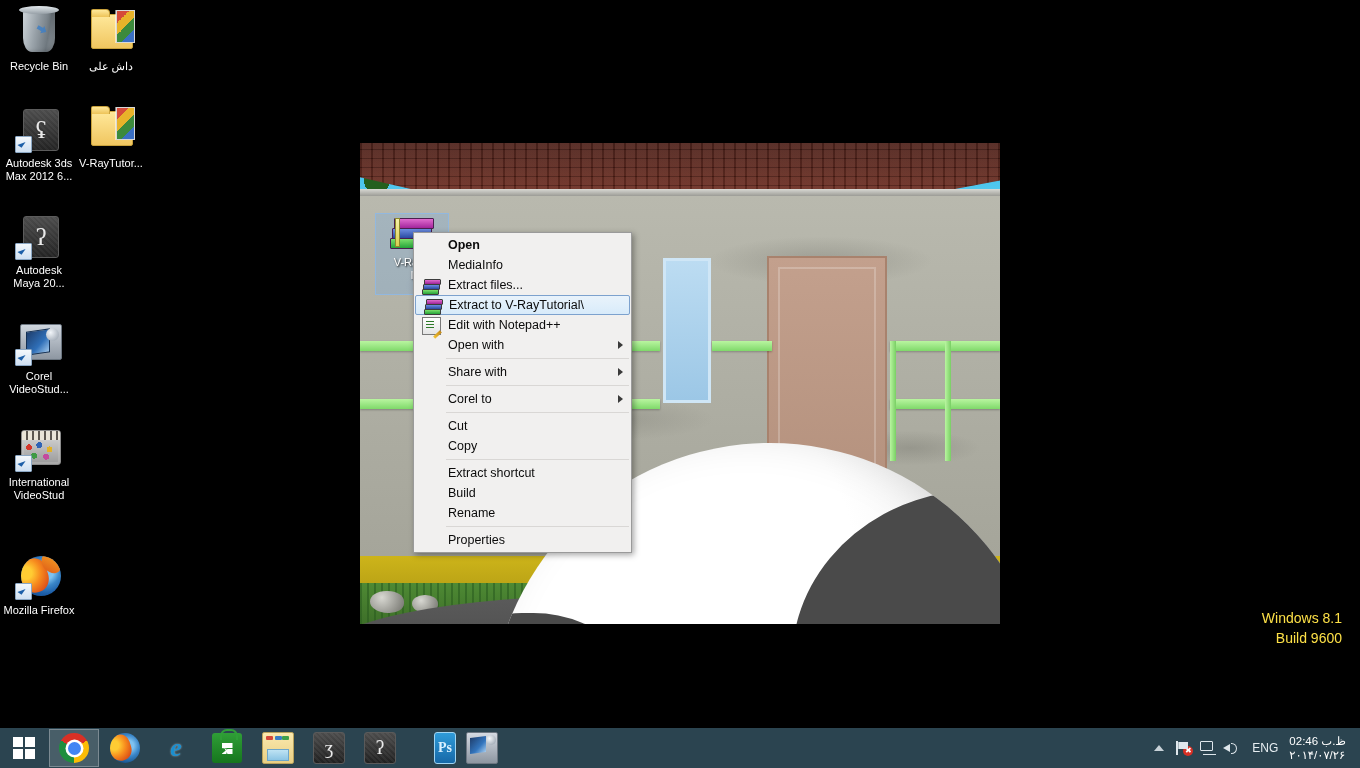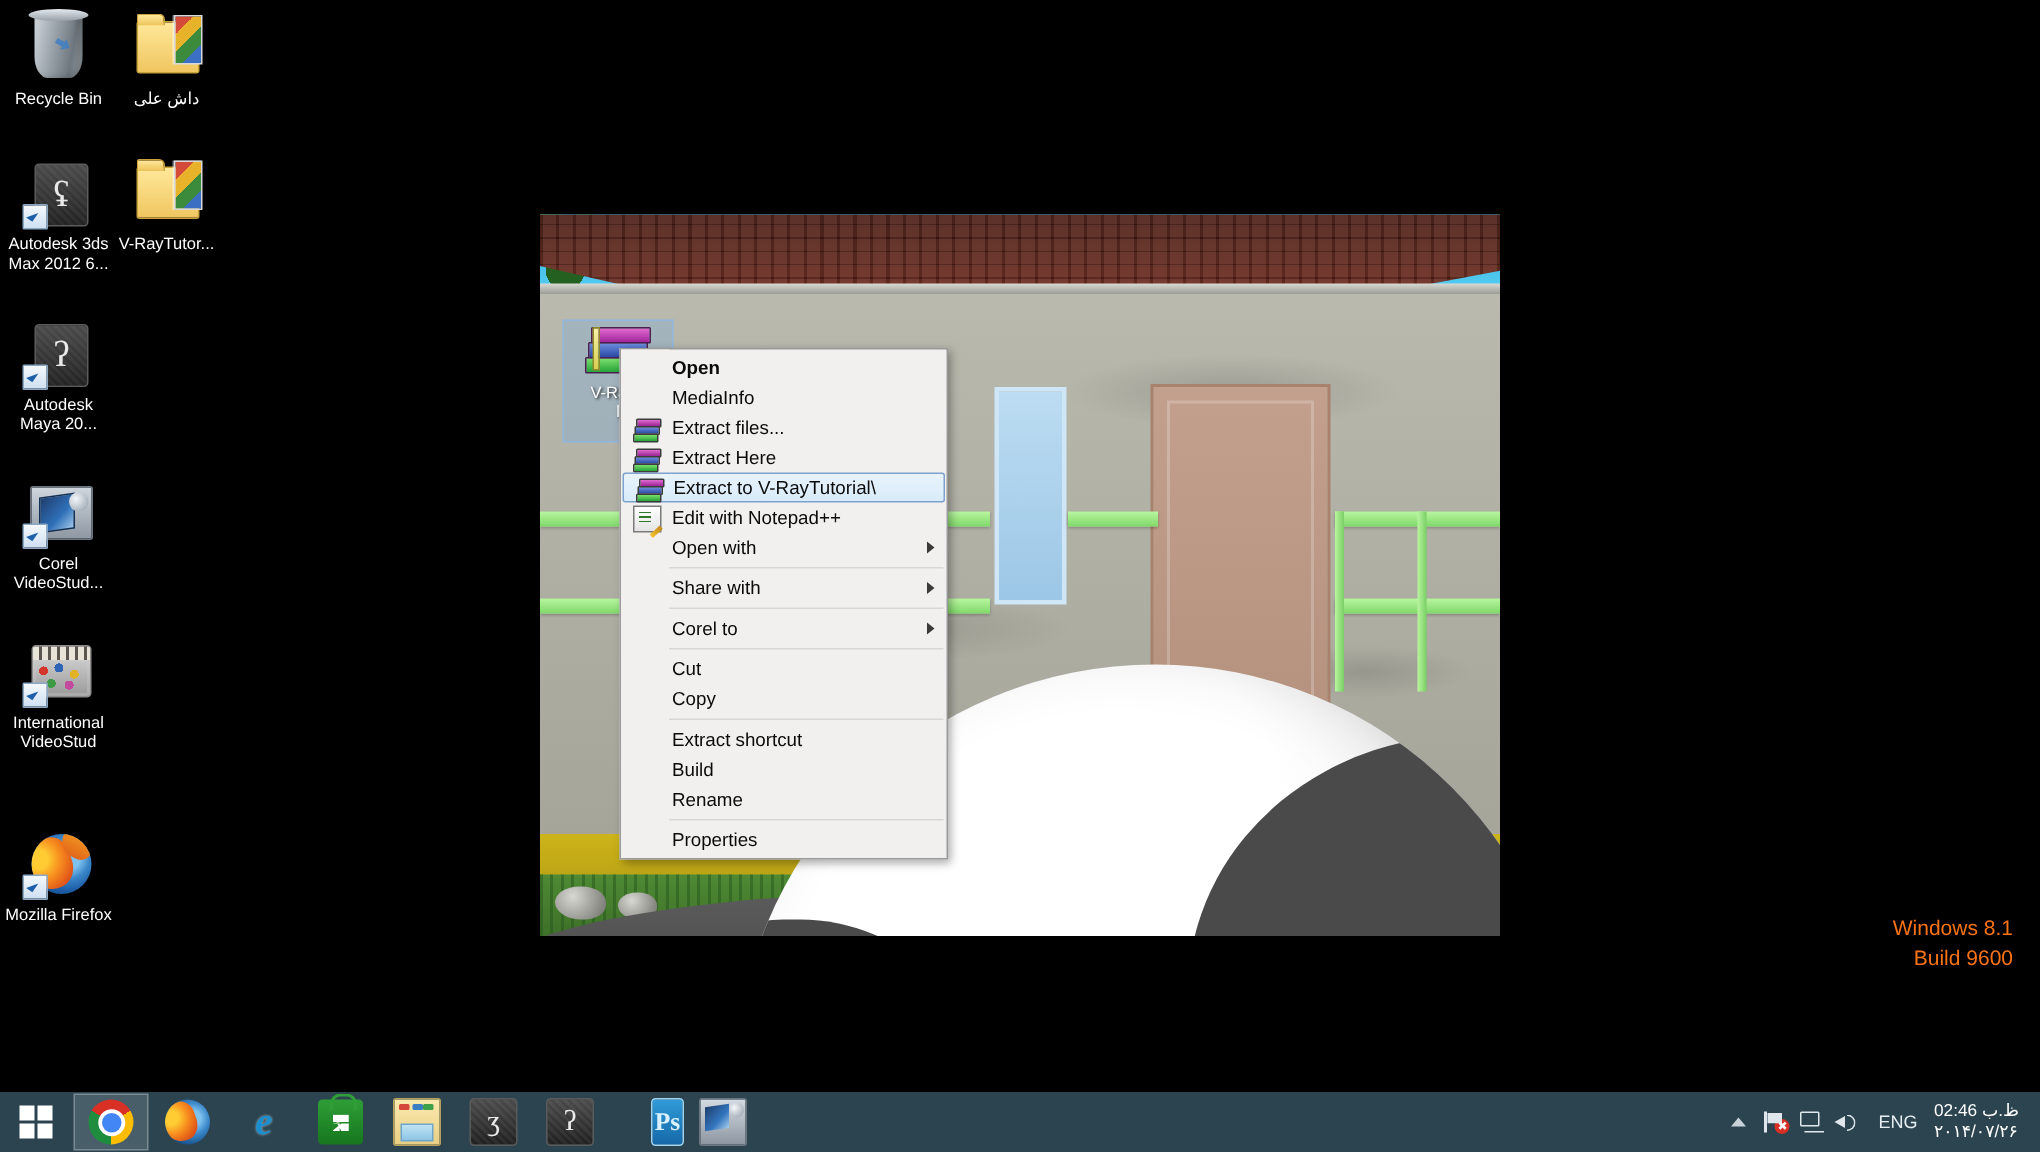--- a/index.html
+++ b/index.html
@@ -479,21 +479,21 @@
     position:absolute; left:3px; top:3px;
     width:8px; height:7px;
     background: repeating-linear-gradient(0deg,#2f7a2a 0 1px, transparent 1px 3px);
   }
 
   
   #watermark {
     position:absolute;
     right:18px; bottom:80px;
     text-align:right;
-    color:#f97316;
+    color:#fde047;
     font-size:14px;
     line-height:20px;
     text-shadow:0 1px 2px rgba(0,0,0,.8);
   }
 
   
   #taskbar {
     position:absolute;
     left:0; bottom:0;
     width:1360px; height:40px;
@@ -621,21 +621,21 @@
     font-size:19px;
     font-family:"Liberation Serif", serif;
   }
   
   .ico-ps {
     background: linear-gradient(#2f9bd8,#1668a8);
     border:1.5px solid #9fd4f2;
     border-radius:3px;
     display:flex;align-items:center;justify-content:center;
     color:#d9f0ff;
-    font-size:17px;
+    font-size:14px;
     font-weight:bold;
     font-family:"Liberation Serif", serif;
     margin-left:28px;
   }
   
   .ico-corel-sm {
     background: linear-gradient(#d4dae2,#8d96a1);
     border:1px solid #6d7782;
     border-radius:2px;
     overflow:hidden;
@@ -876,28 +876,20 @@
 
       <div class="ctx-item">
         <span class="ctx-ico ico-rar">
           <i class="bk k1"></i>
             <i class="bk k2"></i>
             <i class="bk k3"></i>
         </span>
         <span>Extract files...</span>
       </div>
 
-      <div class="ctx-item">
-        <span class="ctx-ico ico-rar">
-          <i class="bk k1"></i>
-            <i class="bk k2"></i>
-            <i class="bk k3"></i>
-        </span>
-        <span>Extract Here</span>
-      </div>
 
       <div class="ctx-item selected">
         <span class="ctx-ico ico-rar">
           <i class="bk k1"></i>
             <i class="bk k2"></i>
             <i class="bk k3"></i>
         </span>
         <span>Extract to V-RayTutorial\</span>
       </div>
 

